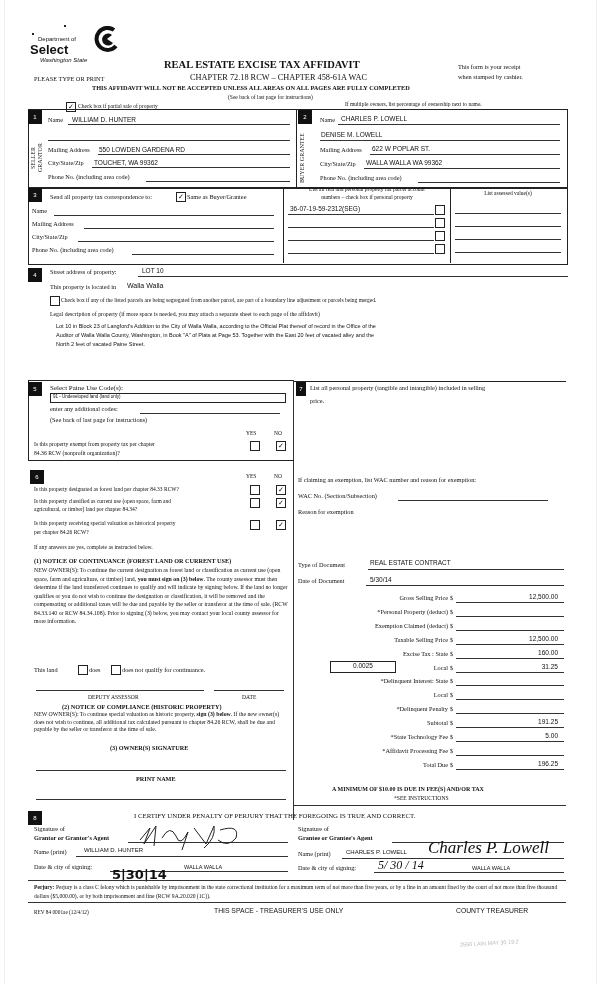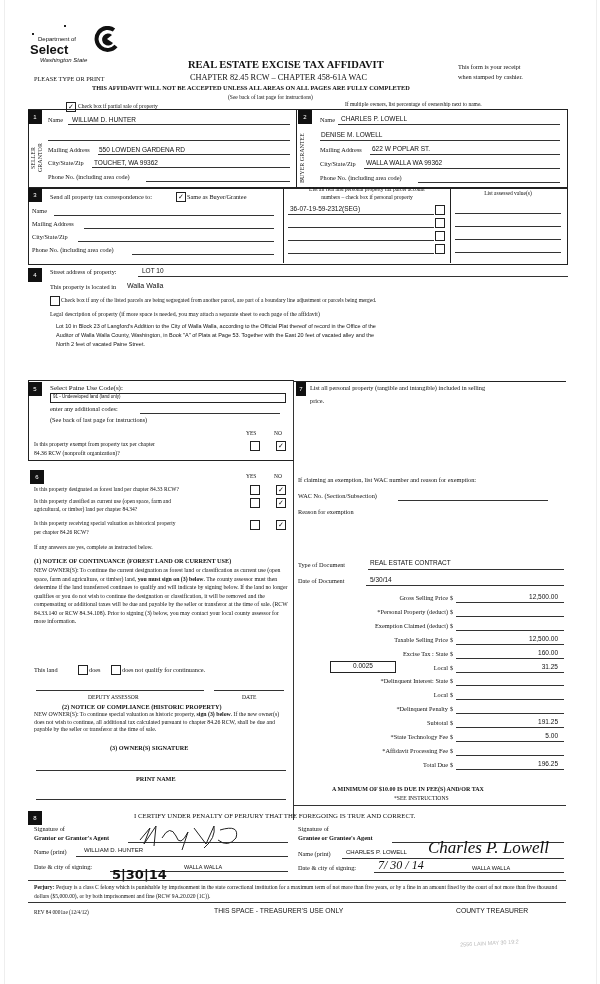--- a/index.html
+++ b/index.html
@@ -28,22 +28,22 @@
   <div class="abs sans" style="left:12px;top:35px;font-size:6px;font-style:italic;">Washington State</div>
   <svg class="abs" style="left:66px;top:4px;" width="26" height="26" viewBox="0 0 26 26">
     <path d="M20 4 A11 11 0 1 0 22 20" stroke="#111" stroke-width="4" fill="none"></path>
     <path d="M18 9 A6 6 0 1 0 19 17 L13 13 Z" fill="#111"></path>
   </svg>
 </div>
 <div class="abs" style="left:32px;top:33px;width:2px;height:2px;background:#222;"></div>
 <div class="abs" style="left:64px;top:25px;width:2px;height:2px;background:#222;"></div>
 
 <div class="abs t6" style="left:34px;top:75px;">PLEASE TYPE OR PRINT</div>
-<div class="abs bold" style="left:188px;top:59px;font-size:10.5px;">REAL ESTATE EXCISE TAX AFFIDAVIT</div>
-<div class="abs" style="left:190px;top:73px;font-size:8.3px;">CHAPTER 82.45 RCW – CHAPTER 458-61A WAC</div>
+<div class="abs bold" style="left:164px;top:59px;font-size:10.5px;">REAL ESTATE EXCISE TAX AFFIDAVIT</div>
+<div class="abs" style="left:190px;top:73px;font-size:8.3px;">CHAPTER 72.18 RCW – CHAPTER 458-61A WAC</div>
 <div class="abs t6" style="left:458px;top:63px;">This form is your receipt</div>
 <div class="abs t6" style="left:458px;top:73px;">when stamped by cashier.</div>
 <div class="abs bold" style="left:92px;top:84px;font-size:6.3px;">THIS AFFIDAVIT WILL NOT BE ACCEPTED UNLESS ALL AREAS ON ALL PAGES ARE FULLY COMPLETED</div>
 <div class="abs t5" style="left:228px;top:94px;">(See back of last page for instructions)</div>
 
 <div class="cb" style="left:66px;top:102px;">✓</div>
 <div class="abs t5" style="left:78px;top:103px;">Check box if partial sale of property</div>
 <div class="abs t5" style="left:345px;top:101px;">If multiple owners, list percentage of ownership next to name.</div>
 
 <div class="box" style="left:28px;top:109px;width:538px;height:78px;"></div>
@@ -286,21 +286,21 @@
 
 <div class="abs t6" style="left:298px;top:825px;">Signature of</div>
 <div class="abs t6 bold" style="left:298px;top:834px;">Grantee or Grantee's Agent</div>
 <div class="fieldline" style="left:392px;top:842px;width:172px;"></div>
 <div class="abs serif" style="left:428px;top:838px;font-size:17px;font-style:italic;">Charles P. Lowell</div>
 <div class="abs t6" style="left:298px;top:850px;">Name (print)</div>
 <div class="fieldline" style="left:342px;top:858px;width:222px;"></div>
 <div class="val" style="left:346px;top:849px;font-size:6px;">CHARLES P. LOWELL</div>
 <div class="abs t6" style="left:298px;top:864px;">Date &amp; city of signing:</div>
 <div class="fieldline" style="left:374px;top:872px;width:190px;"></div>
-<div class="abs serif" style="left:378px;top:858px;font-size:12px;font-style:italic;">7/ 30 / 14</div>
+<div class="abs serif" style="left:378px;top:858px;font-size:12px;font-style:italic;">5/ 30 / 14</div>
 <div class="val" style="left:472px;top:865px;font-size:5.5px;">WALLA WALLA</div>
 
 <div class="abs" style="left:28px;top:880px;width:538px;height:1px;background:#333;"></div>
 <div class="abs" style="left:34px;top:883px;width:530px;font-size:5.6px;line-height:8.5px;">
   <b>Perjury:</b><span> Perjury is a class C felony which is punishable by imprisonment in the state correctional institution for a maximum term of not more than five years, or by a fine in an amount fixed by the court of not more than five thousand dollars ($5,000.00), or by both imprisonment and fine (RCW 9A.20.020 (1C)).</span>
 </div>
 <div class="abs" style="left:28px;top:902px;width:538px;height:1px;background:#333;"></div>
 
 <div class="abs t5" style="left:34px;top:909px;font-size:5.3px;">REV 84 0001ae (12/4/12)</div>
 <div class="abs sans" style="left:214px;top:907px;font-size:6.8px;">THIS SPACE - TREASURER'S USE ONLY</div>

